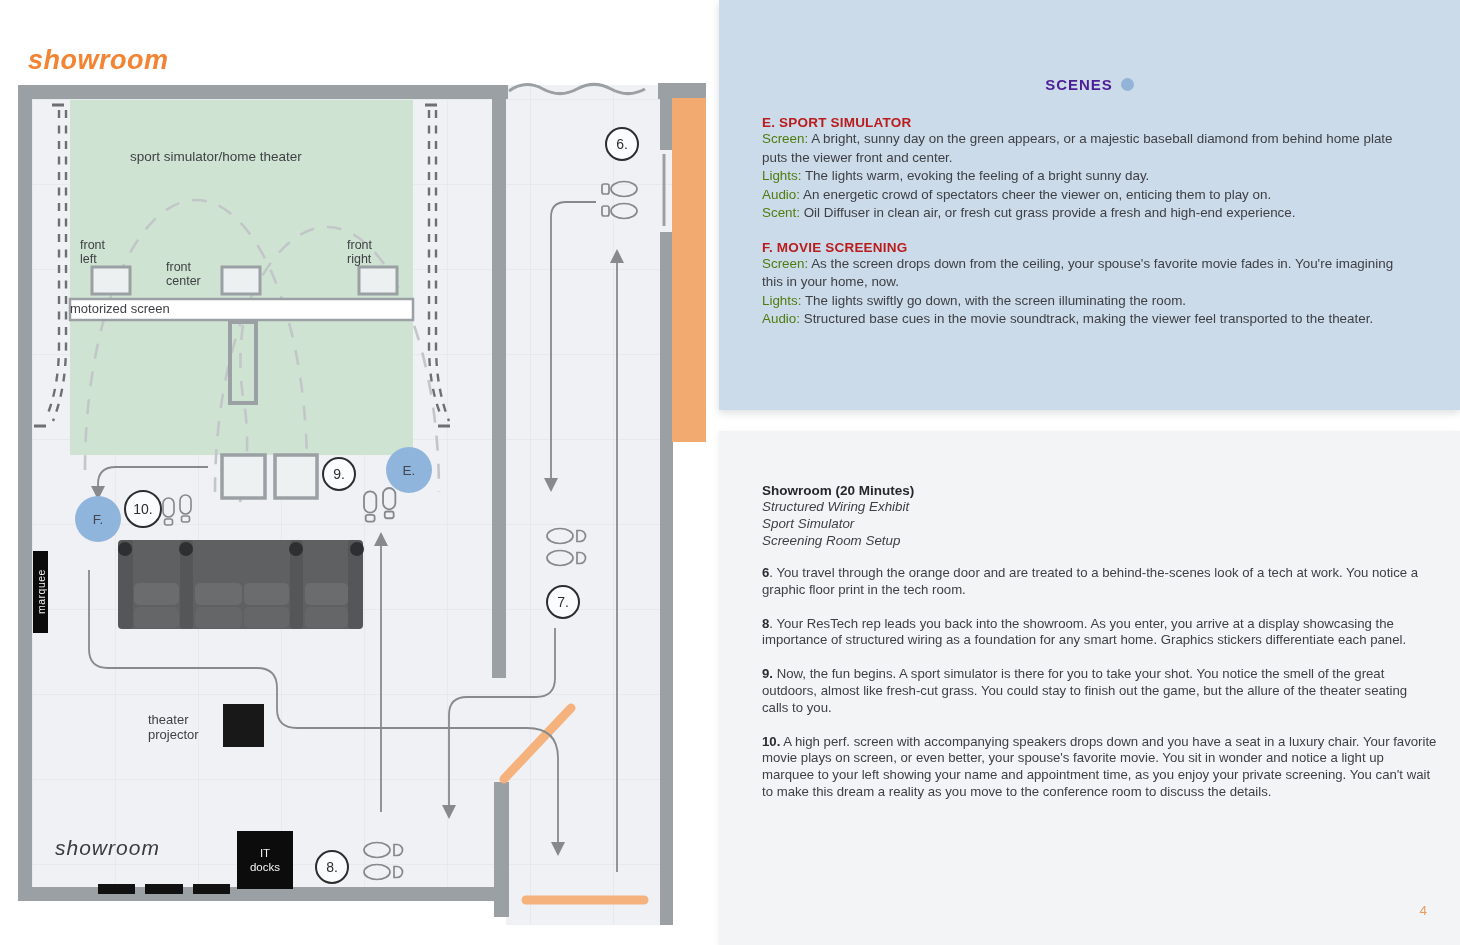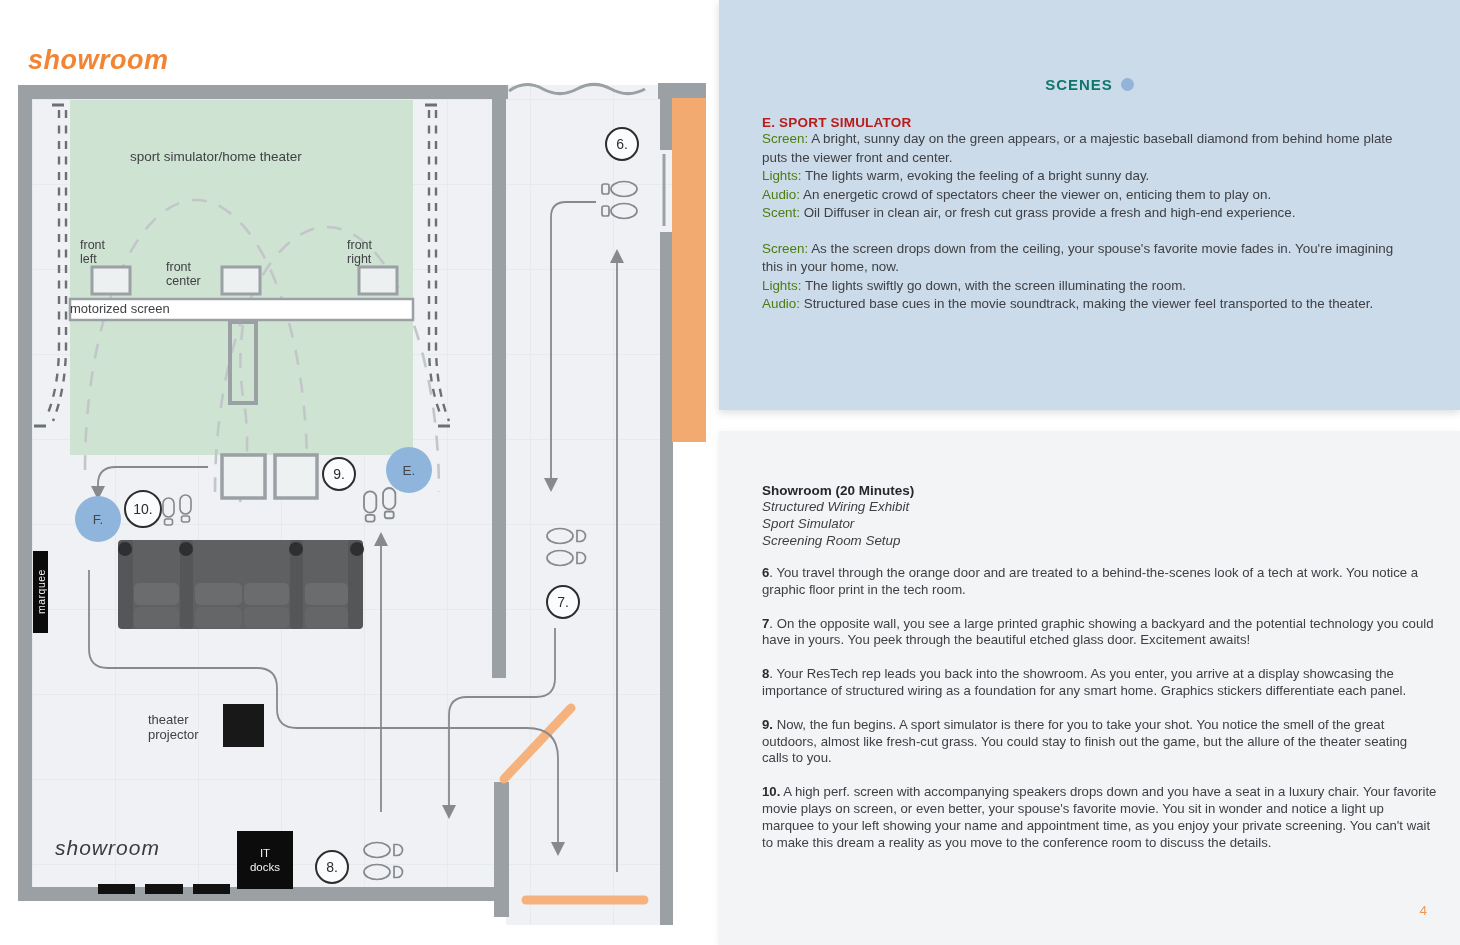--- a/index.html
+++ b/index.html
@@ -27,21 +27,21 @@
           border:2.2px solid #2c2d2f;box-sizing:border-box;}
   .marker.blue{background:#90B5DC;border:none;color:#414650;font-size:13.5px;}
 
   
   .panel-blue{position:absolute;left:719px;top:0;width:741px;height:410px;
               background:#CCDBE9;box-shadow:0 3px 8px rgba(60,70,90,.18);}
   .panel-gray{position:absolute;left:719px;top:431px;width:741px;height:514px;
               background:#F3F4F6;box-shadow:0 2px 6px rgba(60,70,90,.10);}
   .scenes-head{margin:0;padding-top:76px;display:flex;align-items:center;
                justify-content:center;gap:8px;font-size:15px;font-weight:bold;
-               letter-spacing:1px;color:#0f766e;}
+               letter-spacing:1px;color:#4c1d95;}
   .scenes-dot{width:13px;height:13px;border-radius:50%;background:#93B4D9;}
   .scene-body{padding:22px 0 0 43px;width:635px;}
   .scene-sec{margin-bottom:17px;}
   .scene-sec h3{margin:0;font-size:13.5px;color:#b91c1c;letter-spacing:.2px;}
   .scene-text{font-size:13.4px;line-height:18.5px;color:#3e4045;}
   .scene-text .lbl{font-weight:normal;color:#4d7c0f;}
 
   .tour-body{padding:52px 0 0 43px;width:675px;}
   .tour-head{margin:0;font-size:13.5px;color:#26272c;}
   .tour-sub{font-size:13.4px;line-height:17px;font-style:italic;color:#3e4045;}
@@ -248,41 +248,41 @@
           <span>A bright, sunny day on the green appears, or a majestic baseball diamond from behind home plate puts the viewer front and center.</span><br>
           <span class="lbl">Lights:</span>
           <span>The lights warm, evoking the feeling of a bright sunny day.</span><br>
           <span class="lbl">Audio:</span>
           <span>An energetic crowd of spectators cheer the viewer on, enticing them to play on.</span><br>
           <span class="lbl">Scent:</span>
           <span>Oil Diffuser in clean air, or fresh cut grass provide a fresh and high-end experience.</span>
         </div>
       </div>
       <div class="scene-sec">
+        <h3>F. MOVIE SCREENING</h3>
         <div class="scene-text">
           <span class="lbl">Screen:</span>
           <span>As the screen drops down from the ceiling, your spouse's favorite movie fades in. You're imagining this in your home, now.</span><br>
           <span class="lbl">Lights:</span>
           <span>The lights swiftly go down, with the screen illuminating the room.</span><br>
           <span class="lbl">Audio:</span>
           <span>Structured base cues in the movie soundtrack, making the viewer feel transported to the theater.</span>
         </div>
       </div>
     </div>
   </div>
 
   <div class="panel-gray">
     <div class="tour-body">
       <h3 class="tour-head">Showroom (20 Minutes)</h3>
       <div class="tour-sub">Structured Wiring Exhibit</div>
       <div class="tour-sub">Sport Simulator</div>
       <div class="tour-sub">Screening Room Setup</div>
       <div class="tour-steps">
         <div class="step"><b>6</b><span>. You travel through the orange door and are treated to a behind-the-scenes look of a tech at work. You notice a graphic floor print in the tech room.</span></div>
-        <div class="step"><b>7</b><span>. On the opposite wall, you see a large printed graphic showing a backyard and the potential technology you could have in yours. You peek through the beautiful etched glass door. Excitement awaits!</span></div>
         <div class="step"><b>8</b><span>. Your ResTech rep leads you back into the showroom. As you enter, you arrive at a display showcasing the importance of structured wiring as a foundation for any smart home. Graphics stickers differentiate each panel.</span></div>
         <div class="step"><b>9.</b><span> Now, the fun begins. A sport simulator is there for you to take your shot. You notice the smell of the great outdoors, almost like fresh-cut grass. You could stay to finish out the game, but the allure of the theater seating calls to you.</span></div>
         <div class="step"><b>10.</b><span> A high perf. screen with accompanying speakers drops down and you have a seat in a luxury chair. Your favorite movie plays on screen, or even better, your spouse's favorite movie. You sit in wonder and notice a light up marquee to your left showing your name and appointment time, as you enjoy your private screening. You can't wait to make this dream a reality as you move to the conference room to discuss the details.</span></div>
       </div>
     </div>
     <div class="page-num">4</div>
   </div>
 
 </div>
 

